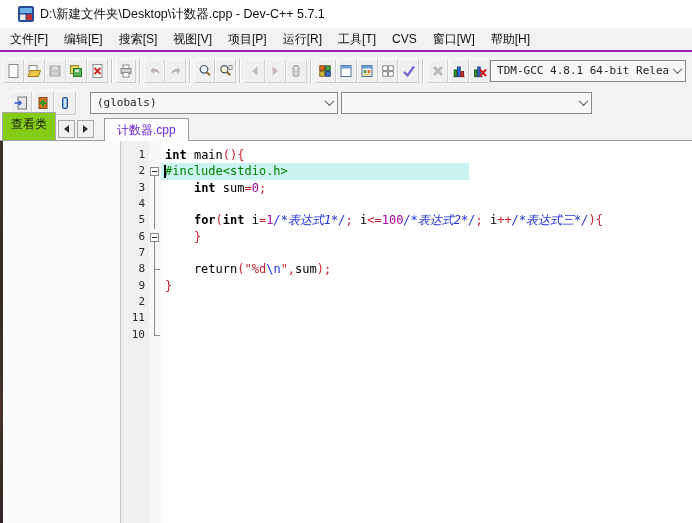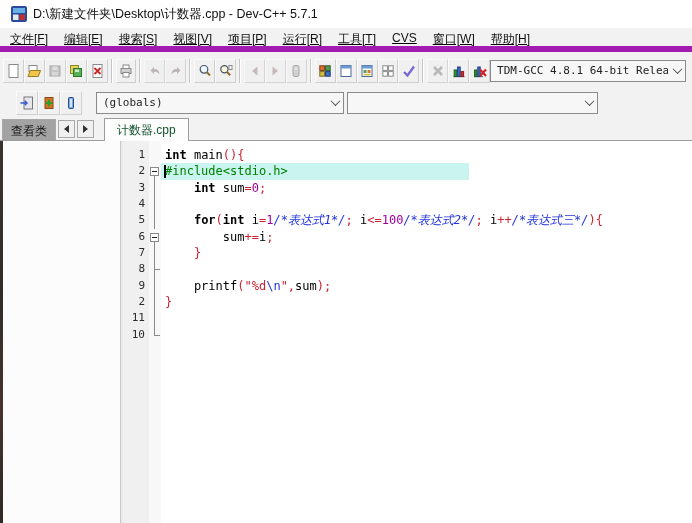--- a/index.html
+++ b/index.html
@@ -1,50 +1,50 @@
 <!DOCTYPE html>
 <html style="--caret-line-bg: #c9f4ef; --pp: #008000; --cm: #2233dd; --sy: #cc2233; --nu: #a000a0; --st: #cc2233; --es: #2233dd; --kw: #000000; --pl: #000000;"><head>
 <meta charset="utf-8">
 <style>
   * { margin:0; padding:0; box-sizing:border-box; }
   html,body { width:692px; height:523px; overflow:hidden; }
   body { font-family:"Liberation Sans", sans-serif; background:#ffffff; position:relative; }
 
   
-  .titlebar { height:28px; background:#ffffff; display:flex; align-items:center; padding-left:11px;text-align:right; }
+  .titlebar { height:28px; background:#ffffff; display:flex; align-items:center; padding-left:18px;text-align:right; }
   .titlebar .apptitle { font-size:12.5px; color:#101010; margin-left:6px; }
 
   
-  .menubar { height:24px; background:#f2f2f2; display:flex; padding-left:2px; border-bottom:6px solid #a21caf;text-decoration:underline; }
+  .menubar { height:24px; background:#f2f2f2; display:flex; align-items:center; padding-left:2px; border-bottom:2px solid #a21caf; }
   .mitem { font-size:12px; color:#111; padding:3px 8px; cursor:default; }
 
   
   .toolbar-main { height:37px; background:#f2f2f2; display:flex; align-items:center; padding-left:3px; }
-  .toolbar-specials { height:27px; background:#f2f2f2; display:flex; align-items:center; padding-left:16px; }
+  .toolbar-specials { height:27px; background:#f2f2f2; display:flex; align-items:center; padding-left:10px; }
   .tbtn { width:22px; height:24px; display:flex; align-items:center; justify-content:center; margin:0 0;
           border:1px solid; border-color:#fafafa #cfcfcf #cfcfcf #fafafa; background:#f0f0f0; }
   .tbtn.dis { opacity:.85; }
   .tsep { width:2px; height:24px; border-left:1px solid #c6c6c6; border-right:1px solid #ffffff; margin:0 3px; }
   .combo { height:22px; background:#f7f7f7; border:1px solid #8a8a8a; display:flex; align-items:center;
            padding:0 4px 0 6px; justify-content:space-between; }
   .combo-text { font-family:"DejaVu Sans Mono", monospace; font-size:11px; color:#222; white-space:nowrap; overflow:hidden; }
   .chev { width:7px; height:7px; border-right:1.5px solid #555; border-bottom:1.5px solid #555; transform:rotate(45deg) translate(-1px,-1px); flex:none; margin-left:6px; }
   .compiler-combo { width:196px; margin-left:auto; margin-right:6px; }
   .globals-combo { width:248px; margin-left:14px; }
   .members-combo { width:251px; margin-left:3px; }
 
   
   .tabstrip { height:25px; background:#f2f2f2; display:flex; align-items:flex-end; border-bottom:1px solid #9c9c9c; position:relative; }
-  .ltab { font-size:12px; color:#111; padding:3px 8px 3px 8px; border:1px solid #a8a8a8; border-bottom:none; background:#a3a3a3; height:21px; margin-left:2px; }
+  .ltab { font-size:12px; color:#111; padding:3px 8px 3px 8px; border:1px solid #a8a8a8; border-bottom:none; background:#84cc16; height:28px; margin-left:2px; }
   .ltab.active { background:#fdfdfd; height:23px; margin-bottom:-1px; border-bottom:1px solid #fdfdfd; }
   .tab-scroll { width:17px; height:18px; background:#f0f0f0; border:1px solid #a8a8a8; display:flex; align-items:center; justify-content:center; margin:0 0 2px 2px; }
   .tri { width:0; height:0; border-top:4px solid transparent; border-bottom:4px solid transparent; }
   .tri.left  { border-right:5px solid #333; }
   .tri.right { border-left:5px solid #333; }
-  .etab { font-size:12px; color:#14532d; padding:3px 12px; border:1px solid #9c9c9c; border-bottom:none; background:#fdfdfd; height:23px; margin-left:10px; margin-bottom:-1px; }
+  .etab { font-size:12px; color:#6d28d9; padding:3px 12px; border:1px solid #9c9c9c; border-bottom:none; background:#fdfdfd; height:23px; margin-left:10px; margin-bottom:-1px; }
 
   
   .main { position:absolute; top:141px; left:0; right:0; bottom:0; display:flex; }
   .edge-strip { width:3px; background:linear-gradient(180deg,#3a332f 0%,#332c29 40%,#46332c 70%,#2e2927 100%); flex:none; }
   .left-panel { width:117px; background:#fcfcfc; flex:none; }
   .splitter { width:3px; background:#e9e9e9; border-left:1px solid #c9c9c9; flex:none; }
   .editor { flex:1; display:flex; background:#ffffff; overflow:hidden; }
   .gutter { width:26px; background:#f0f0f0; flex:none; padding-top:6px; }
   .gnum { height:16.33px; font-family:"DejaVu Sans Mono", monospace; font-size:11px; line-height:16.33px; color:#2b2b2b; text-align:right; padding-right:4px; }
   .foldcol { width:12px; background:#f8f8f8; flex:none; padding-top:6px; }
@@ -349,20 +349,19 @@
           <span class="fv above"></span>
           <span class="fh"></span>
         </div>
       </div>
     <div class="codecol">
         <div class="crow"><span class="seg kw">int</span><span class="seg pl"> main</span><span class="seg sy">(){</span></div>
         <div class="crow"><span class="hlband"></span><span class="caret"></span><span class="seg pp">#include&lt;stdio.h&gt;</span></div>
         <div class="crow"><span class="seg pl">    </span><span class="seg kw">int</span><span class="seg pl"> sum</span><span class="seg sy">=</span><span class="seg nu">0</span><span class="seg sy">;</span></div>
         <div class="crow"></div>
         <div class="crow"><span class="seg pl">    </span><span class="seg kw">for</span><span class="seg sy">(</span><span class="seg kw">int</span><span class="seg pl"> i</span><span class="seg sy">=</span><span class="seg nu">1</span><span class="seg cm">/*表达式1*/</span><span class="seg sy">; </span><span class="seg pl">i</span><span class="seg sy">&lt;=</span><span class="seg nu">100</span><span class="seg cm">/*表达式2*/</span><span class="seg sy">; </span><span class="seg pl">i</span><span class="seg sy">++</span><span class="seg cm">/*表达式三*/</span><span class="seg sy">){</span></div>
-        <div class="crow"><span class="seg pl">        sum</span><span class="seg sy">+=</span><span class="seg pl">i</span><span class="seg sy">;</span></div>
         <div class="crow"><span class="seg pl">    </span><span class="seg sy">}</span></div>
         <div class="crow"></div>
-        <div class="crow"><span class="seg pl">    printf</span><span class="seg sy">(</span><span class="seg st">"%d</span><span class="seg es">\n</span><span class="seg st">"</span><span class="seg sy">,</span><span class="seg pl">sum</span><span class="seg sy">);</span></div>
+        <div class="crow"><span class="seg pl">    return</span><span class="seg sy">(</span><span class="seg st">"%d</span><span class="seg es">\n</span><span class="seg st">"</span><span class="seg sy">,</span><span class="seg pl">sum</span><span class="seg sy">);</span></div>
         <div class="crow"><span class="seg sy">}</span></div>
       </div>
   </div>
 </div>
 
 </body></html>

